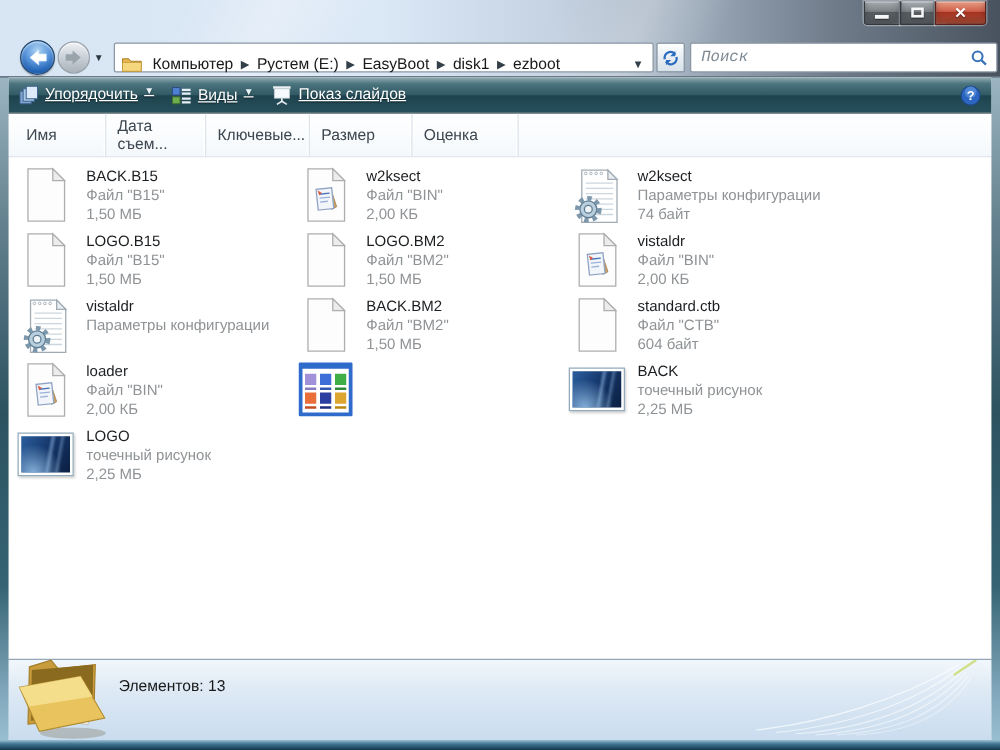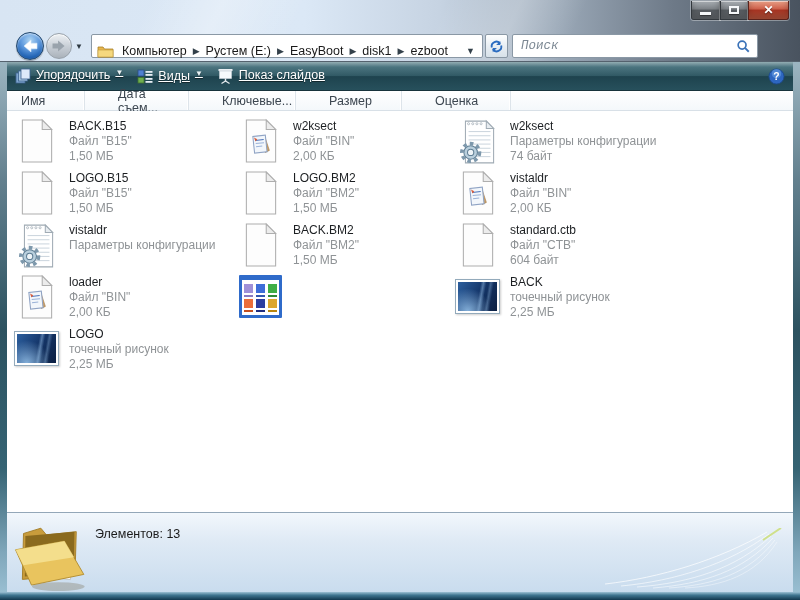--- a/index.html
+++ b/index.html
@@ -43,21 +43,21 @@
     background:radial-gradient(circle at 50% 28%,#aed4f2 0%,#5f9ade 40%,#1f61b2 75%,#164e92 100%);
     border:1px solid #23486e;box-shadow:inset 0 1px 2px rgba(255,255,255,.7),0 1px 1px rgba(0,0,0,.3);
   }
   .btn-fwd{
     width:26px;height:26px;margin-left:2px;
     background:linear-gradient(180deg,#eef1f4 0%,#c9d0d7 50%,#aab2ba 100%);
     border:1px solid #98a1aa;box-shadow:inset 0 1px 1px rgba(255,255,255,.8);
   }
   .nav-caret{font-size:8px;color:#2c3840;margin:0 4px 0 3px;}
   .crumb-field{
-    height:24px;flex:none;width:392px;margin-left:4px;background:#fff;
+    height:24px;flex:none;width:432px;margin-left:4px;background:#fff;
     border:1px solid #8a98a5;border-radius:2px;display:flex;align-items:center;
     font-size:12.5px;color:#1a1a1a;padding:10px 4px 0 5px;text-align:right;
   }
   .crumb-field .crumbs{display:flex;align-items:center;white-space:nowrap;overflow:hidden;}
   .crumb{padding:2px 5px;cursor:default;}
   .crumb-sep{font-size:9px;color:#33404a;padding:0 1px;}
   .crumb-caret{margin-left:auto;font-size:9px;color:#33404a;padding:0 3px;}
   .refresh-btn{
     width:23px;height:24px;margin-left:2px;border:1px solid #8a98a5;border-radius:2px;
     background:linear-gradient(180deg,#feffff 0%,#e8eef3 50%,#d8e2ea 100%);
@@ -79,23 +79,23 @@
     height:29px;flex:none;display:flex;align-items:center;padding:0 8px;
     background:linear-gradient(180deg,#93adb3 0%,#4b747f 18%,#305964 50%,#1e434e 52%,#27505c 100%);
     border-bottom:1px solid #17333c;
   }
   .tb-btn{display:flex;align-items:flex-start;color:#fff;font-size:12.5px;margin-right:14px;cursor:default;text-shadow:0 1px 1px rgba(0,0,0,.45);text-decoration:underline;}
   .tb-btn .tb-ic{margin-right:5px;display:flex;}
   .tb-caret{font-size:8px;margin-left:5px;color:#e9f2f4;}
   .tb-help{margin-left:auto;display:flex;}
   
   .header-row{
-    height:20px;flex:none;display:flex;align-items:center;
+    height:35px;flex:none;display:flex;align-items:center;
     background:linear-gradient(180deg,#ffffff 0%,#f4f8fb 100%);
-    border-bottom:1px solid #d8e0e7;font-size:12.5px;color:#3c4650;gap:24px;
+    border-bottom:1px solid #d8e0e7;font-size:12.5px;color:#3c4650;
   }
   .col-h{height:100%;display:flex;align-items:center;padding-left:9px;border-right:1px solid #dde4ea;box-shadow:inset -1px 0 0 #fff;cursor:default;}
   .col-h:nth-child(1){width:78px;padding-left:14px;}
   .col-h:nth-child(2){width:80px;}
   .col-h:nth-child(3){width:83px;text-align:center;}
   .col-h:nth-child(4){width:82px;}
   .col-h:nth-child(5){width:85px;}
   
   .file-area{flex:1;background:#fff;position:relative;overflow:hidden;}
   .file-grid{
@@ -118,21 +118,21 @@
   }
   
   .ez-win{position:absolute;left:1px;top:2px;width:43px;height:43px;background:#fff;
     border:3px solid #2f6bca;border-top-width:5px;border-radius:1px;
     display:grid;grid-template-columns:repeat(3,1fr);align-content:center;justify-items:center;row-gap:2px;padding:2px 1px;}
   .ez-cell{width:9px;}
   .ez-cell b{display:block;width:9px;height:9px;background:var(--c);}
   .ez-cell i{display:block;width:9px;height:2px;margin-top:2px;background:var(--b);}
   
   .details-pane{
-    height:80px;flex:none;position:relative;
+    height:65px;flex:none;position:relative;
     border-top:1px solid #93a7b8;
     background:linear-gradient(180deg,#f2f7fc 0%,#dfeaf5 35%,#c9dcee 100%);
   }
   .big-folder{position:absolute;left:2px;bottom:-2px;}
   .status-text{position:absolute;left:88px;top:14px;font-size:12.5px;color:#1a1a1a;}
   .feather{position:absolute;right:6px;bottom:2px;}
   
   .frame-bottom{position:absolute;left:0;right:0;bottom:0;height:8px;
     background:linear-gradient(180deg,#9cc0d4 0%,#3f7590 40%,#12374e 100%);}
 </style>

